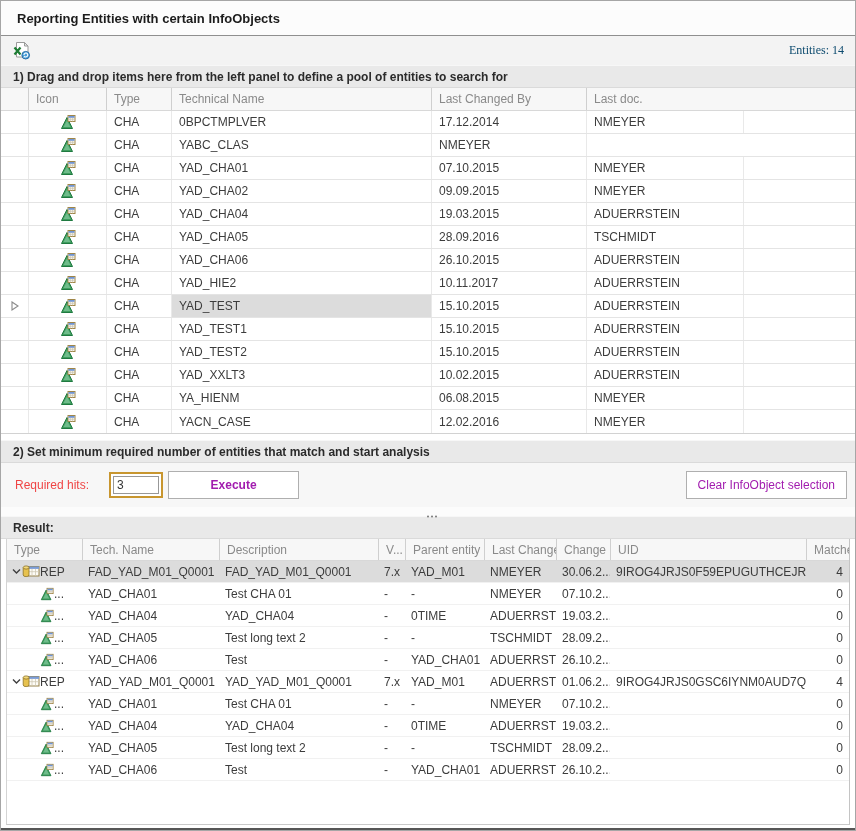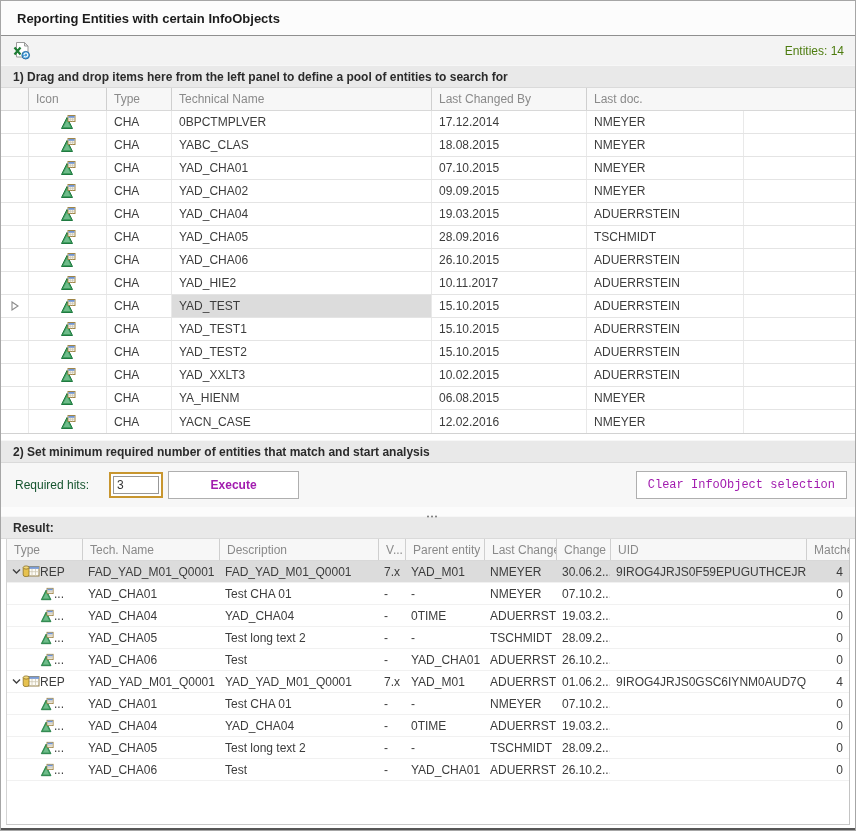--- a/index.html
+++ b/index.html
@@ -3,47 +3,47 @@
 <meta charset="utf-8">
 <style>
   * { box-sizing: border-box; }
   body { margin:0; background:#fff; font-family:"Liberation Sans", sans-serif; }
   .app { width:856px; height:831px; border:1px solid #a6a6a6; display:flex; flex-direction:column; font-size:12px; color:#3c3c3c; background:#fff; overflow:hidden; }
 
   .titlebar { height:35px; flex:none; border-bottom:1px solid #8f8f8f; background:#fcfcfc; display:flex; align-items:center; padding:0 16px; font-weight:bold; font-size:13px; color:#1c1c1c; }
 
   .toolbar { height:29px; flex:none; background:#f3f3f3; display:flex; align-items:center; justify-content:space-between; padding:0 9px; }
   .toolbar .tool-btn { width:22px; height:22px; display:flex; align-items:center; justify-content:center; cursor:pointer; }
-  .entities { color:#4d7c0f; padding-right:2px; }
+  .entities { color:#0c4a6e; padding-right:2px;font-family:Liberation Serif, serif; }
 
   .section-header { height:23px; flex:none; background:#e9e9e9; border-top:1px solid #f7f7f7; border-bottom:1px solid #dadada; display:flex; align-items:center; padding:0 12px; font-weight:bold; color:#2b2b2b; }
 
   
   .t1 { flex:none; border-bottom:1px solid #d2d2d2; }
   .t1 .thead, .t1 .trow { display:grid; grid-template-columns:27px 78px 65px 260px 155px 157px 1fr; }
   .t1 .thead { height:23px; background:#f7f7f7; color:#8a8a8a; border-bottom:1px solid #d8d8d8; }
   .hc { display:flex; align-items:center; padding:0 7px; border-left:1px solid #cfcfcf; overflow:hidden; white-space:nowrap;text-align:center; }
   .hc.first { border-left:none; }
   .t1 .trow { height:23px; background:#fff; border-bottom:1px solid #e4e4e4; }
   .t1 .trow:last-child { border-bottom:none; }
   .c { display:flex; align-items:center; padding:0 7px; border-left:1px solid #e9e9e9; overflow:hidden; white-space:nowrap; }
   .c.gutter { border-left:none; justify-content:center; padding:0; }
   .c.icon-c { justify-content:center; }
   .c.cell-sel { background:#dcdcdc;text-align:center; }
 
   .gap { height:6px; flex:none; background:#fff; }
 
   
   .controls { height:44px; flex:none; background:#f7f7f7; display:flex; align-items:center; padding:0 8px 0 14px; }
-  .hits-label { margin-right:20px; color:#14532d; }
+  .hits-label { margin-right:20px; color:#ef4444; }
   .hits-box { border:2px solid #c8962f; background:#fff; padding:2px; margin-right:5px; display:flex; }
   .hits-input { width:46px; height:18px; border:1px solid #989898; font:inherit; padding:0 3px; outline:none; color:#333; }
   .btn { background:#fff; border:1px solid #afafaf; height:28px; font:inherit; color:#a21caf; cursor:pointer; }
   .execute-btn { width:131px; font-weight:bold; }
-  .clear-btn { margin-left:auto; padding:0 11px;font-family:Liberation Mono, monospace; }
+  .clear-btn { margin-left:auto; padding:0 11px; }
   .strip { height:9px; flex:none; background:#fcfcfc; position:relative; }
   .strip .grip { position:absolute; left:424px; top:1px; cursor:row-resize; }
 
   
   .t2 { flex:1; display:flex; flex-direction:column; margin:0 5px; border-left:1px solid #d4d4d4; border-right:1px solid #c4c4c4; border-bottom:1px solid #c9c9c9; overflow:hidden; background:#fff; }
   .t2 .rhead, .t2 .rrow { display:grid; grid-template-columns:75px 137px 159px 27px 79px 72px 54px 196px 1fr; }
   .t2 .rhead { height:22px; flex:none; background:#f7f7f7; color:#8a8a8a; border-bottom:1px solid #d8d8d8; }
   .t2 .rrow { height:22px; flex:none; border-bottom:1px solid #f1f1f1; background:#fff; }
   .t2 .rrow.sel { background:#dcdcdc; }
   .rc { display:flex; align-items:center; padding:0 6px; overflow:hidden; white-space:nowrap; }
@@ -120,21 +120,20 @@
               <polygon points="3.5,13 7,6.5 10.5,13" fill="#8fd1a8" opacity="0.6"></polygon>
               <rect x="8" y="1.5" width="7" height="6" fill="#f8f5ec" stroke="#a08648" stroke-width="1"></rect>
               <rect x="8.5" y="2" width="6" height="1.8" fill="#6f95d4"></rect>
               <line x1="8" y1="5.3" x2="15" y2="5.3" stroke="#c9c2ae" stroke-width="0.7"></line>
               <line x1="10.3" y1="3.9" x2="10.3" y2="7.5" stroke="#c9c2ae" stroke-width="0.7"></line>
               <line x1="12.6" y1="3.9" x2="12.6" y2="7.5" stroke="#c9c2ae" stroke-width="0.7"></line>
             </svg>
           </div>
           <div class="c">CHA</div>
           <div class="c">YABC_CLAS</div>
-          <div class="c">18.08.2015</div>
           <div class="c">NMEYER</div>
           <div class="c"></div>
         </div>
         <div class="trow">
           <div class="c gutter"></div>
           <div class="c icon-c">
             <svg width="16" height="16" viewBox="0 0 16 16">
               <polygon points="1.5,14.5 7,3.5 12.5,14.5" fill="#3f9e5f" stroke="#1f7a40" stroke-width="1"></polygon>
               <polygon points="3.5,13 7,6.5 10.5,13" fill="#8fd1a8" opacity="0.6"></polygon>
               <rect x="8" y="1.5" width="7" height="6" fill="#f8f5ec" stroke="#a08648" stroke-width="1"></rect>

